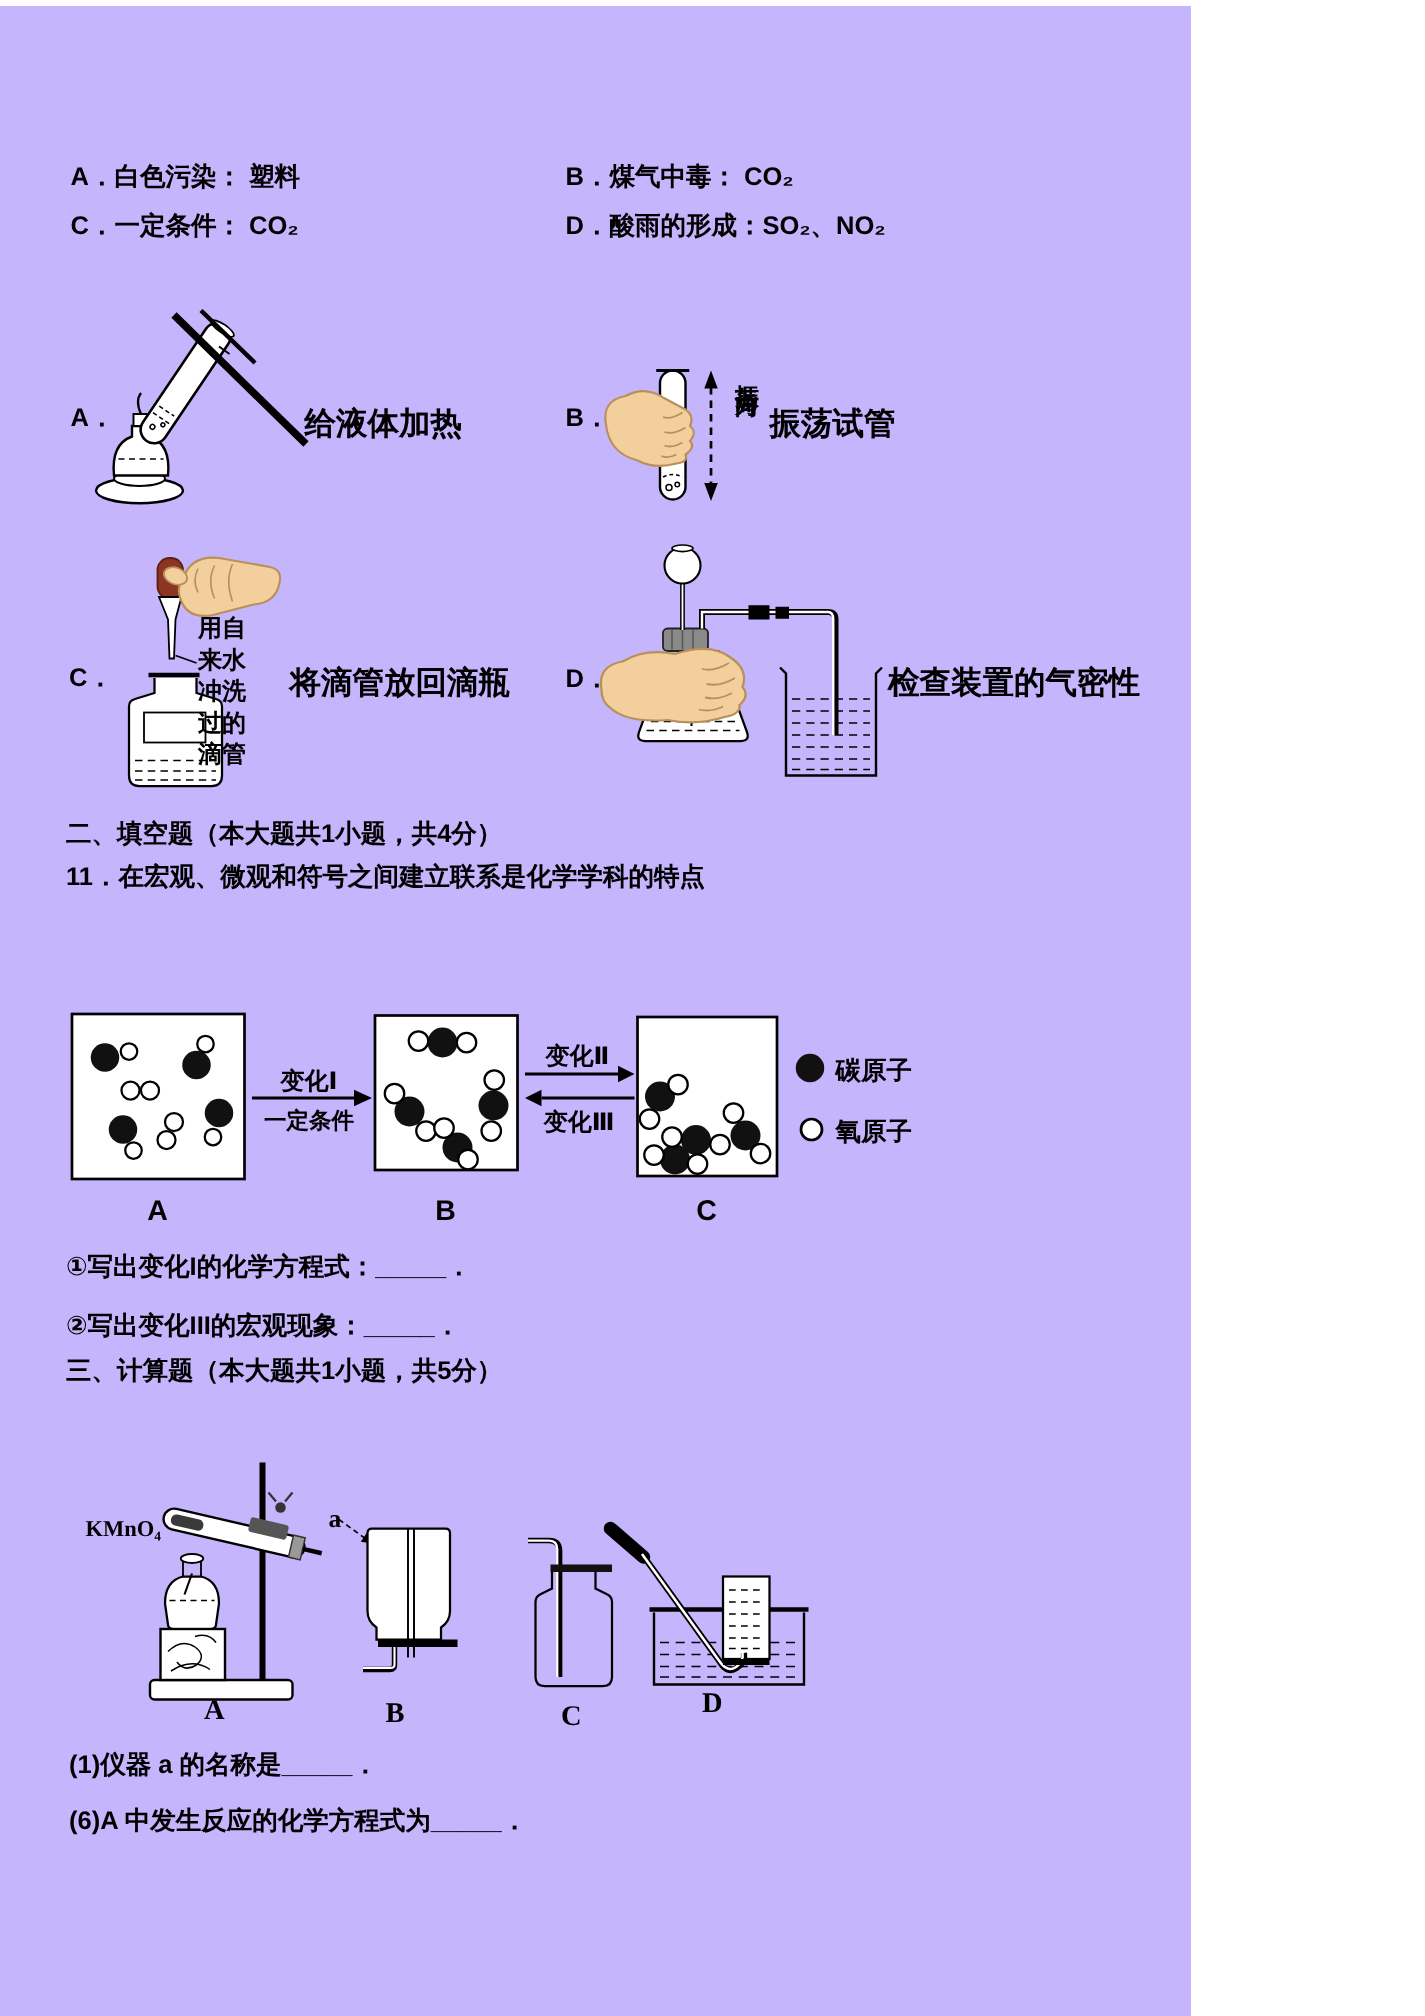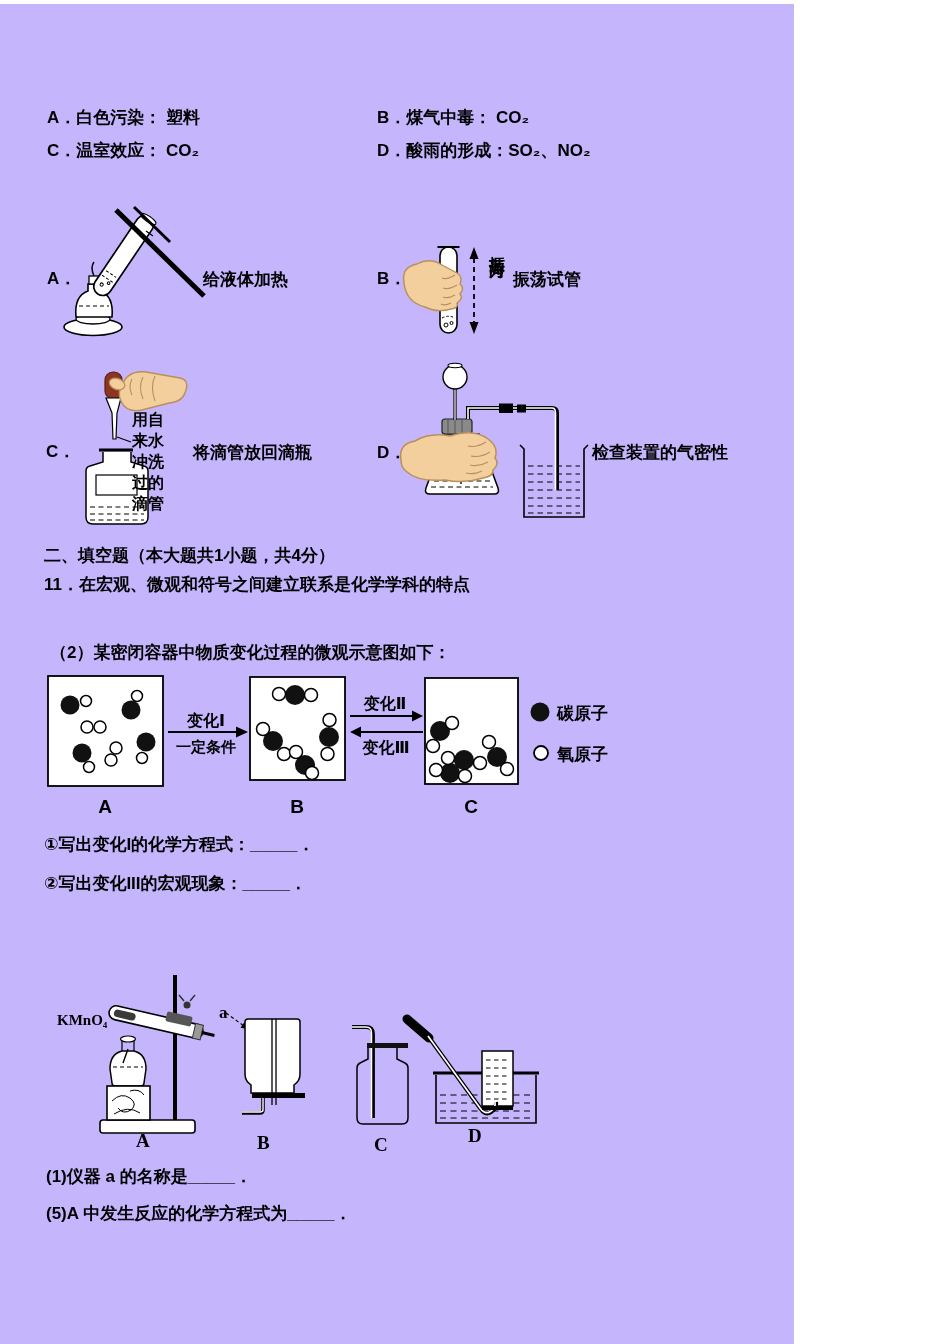--- a/index.html
+++ b/index.html
@@ -1,35 +1,35 @@
 <!DOCTYPE html>
 <html><head>
 <meta charset="utf-8">
 <style>
   * { margin:0; padding:0; box-sizing:border-box; }
   html,body { background:#fff; }
   body { width:950px; height:1344px; position:relative; font-family:"Liberation Sans","DejaVu Sans",sans-serif; color:#000; }
   .page { position:absolute; left:0; top:4px; width:794px; height:1344px; background:#c4b5fd; overflow:hidden; }
   .t { position:absolute; font-size:17px; font-weight:700; white-space:pre; line-height:1.25; }
-  .cap { position:absolute; font-size:17px; font-weight:700; white-space:pre; }
+  .cap { position:absolute; font-size:21px; font-weight:700; white-space:pre; }
   .vtext { position:absolute; writing-mode:vertical-rl; text-orientation:upright; font-size:16px; font-weight:700; line-height:20px; letter-spacing:2px; }
   .wrap2 { position:absolute; width:37px; font-size:16px; font-weight:700; line-height:21px; word-break:break-all; }
   .serifLbl { position:absolute; font-family:"Liberation Serif","DejaVu Serif",serif; font-size:19px; font-weight:600; white-space:pre; }
   .reagent { position:absolute; font-family:Liberation Serif, serif; font-size:15px; font-weight:600; white-space:pre; }
   svg { position:absolute; overflow:visible; }
   svg text { font-family:"Liberation Sans","DejaVu Sans",sans-serif; }
 </style>
 </head>
 <body>
 
 <div class="page">
 
   <div class="t" style="left:47px;top:103px">A．白色污染： 塑料</div>
   <div class="t" style="left:377px;top:103px">B．煤气中毒： CO₂</div>
-  <div class="t" style="left:47px;top:136px">C．温室效应： CO₂</div>
+  <div class="t" style="left:47px;top:136px">C．一定条件： CO₂</div>
   <div class="t" style="left:377px;top:136px">D．酸雨的形成：SO₂、NO₂</div>
 
 
   <div class="t" style="left:47px;top:264px">A．</div>
   <svg style="left:52px;top:202px" width="155" height="133" viewBox="0 0 155 133">
     <g>
       <ellipse cx="41" cy="121" rx="29" ry="8.5" fill="#fff" stroke="#000" stroke-width="1.6"></ellipse>
       <ellipse cx="41" cy="113" rx="17" ry="5" fill="#fff" stroke="#000" stroke-width="1.3"></ellipse>
       <path d="M24,111 Q22,90 36,85 L36,78 H48 L48,85 Q62,90 60,111 Z" fill="#fff" stroke="#000" stroke-width="1.6"></path>
       <path d="M27,100 H57" stroke="#000" stroke-width="1" stroke-dasharray="4 3" fill="none"></path>
@@ -124,21 +124,20 @@
       <path d="M70,57 V46 H154 Q157.5,46 157.5,51 V128" fill="none" stroke="#fff" stroke-width="1.6"></path>
       <rect x="101" y="41.5" width="14" height="9.5" fill="#000"></rect>
       <rect x="119" y="42.5" width="9" height="8" fill="#000"></rect>
     </g>
     <path d="M122,83 L126,87 V155 H186 V87 L190,83" fill="none" stroke="#000" stroke-width="1.6"></path>
   </svg>
   <div class="cap" style="left:592px;top:437px">检查装置的气密性</div>
 
   <div class="t" style="left:44px;top:541px">二、填空题（本大题共1小题，共4分）</div>
   <div class="t" style="left:44px;top:570px">11．在宏观、微观和符号之间建立联系是化学学科的特点</div>
-  <div class="t" style="left:50px;top:638px">（2）某密闭容器中物质变化过程的微观示意图如下：</div>
 
   <svg style="left:45px;top:668px" width="570" height="148" viewBox="0 0 570 148">
 
     <g>
       <rect x="3" y="4" width="115" height="110" fill="#fff" stroke="#000" stroke-width="1.8"></rect>
       <circle cx="25" cy="33" r="9.5" fill="#111"></circle>
       <circle cx="86" cy="38" r="9.5" fill="#111"></circle>
       <circle cx="37" cy="81" r="9.5" fill="#111"></circle>
       <circle cx="101" cy="70" r="9.5" fill="#111"></circle>
       <circle cx="41" cy="29" r="5.5" fill="#fff" stroke="#000" stroke-width="1.5"></circle>
@@ -209,20 +208,21 @@
     </g>
 
     <text x="60" y="141" text-anchor="middle" font-size="19" font-weight="600" font-family="Liberation Serif, DejaVu Serif, serif">A</text>
     <text x="252" y="141" text-anchor="middle" font-size="19" font-weight="600" font-family="Liberation Serif, DejaVu Serif, serif">B</text>
     <text x="426" y="141" text-anchor="middle" font-size="19" font-weight="600" font-family="Liberation Serif, DejaVu Serif, serif">C</text>
   </svg>
 
   <div class="t" style="left:44px;top:869px">②写出变化III的宏观现象：_____．</div>
   <div class="t" style="left:44px;top:830px">①写出变化I的化学方程式：_____．</div>
 
+  <div class="t" style="left:44px;top:899px">三、计算题（本大题共1小题，共5分）</div>
 
   <svg style="left:50px;top:965px" width="500" height="170" viewBox="0 0 500 170">
 
     <g>
       <line x1="125" y1="6" x2="125" y2="152" stroke="#000" stroke-width="4"></line>
       <rect x="50" y="151" width="95" height="13" rx="3" fill="#fff" stroke="#000" stroke-width="1.6"></rect>
     </g>
     <g transform="rotate(13 106 53)">
       <rect x="58" y="46" width="96" height="14" rx="7" fill="#fff" stroke="#000" stroke-width="1.6"></rect>
       <rect x="63" y="49.5" width="22" height="7.5" rx="3.5" fill="#3a3a3a"></rect>
@@ -278,15 +278,15 @@
   </svg>
 
   <div class="reagent" style="left:57px;top:1008px">KMnO₄</div>
   <div class="serifLbl" style="left:219px;top:999px;font-size:17px">a</div>
   <div class="serifLbl" style="left:136px;top:1126px">A</div>
   <div class="serifLbl" style="left:257px;top:1128px">B</div>
   <div class="serifLbl" style="left:374px;top:1130px">C</div>
   <div class="serifLbl" style="left:468px;top:1121px">D</div>
 
   <div class="t" style="left:46px;top:1162px">(1)仪器 a 的名称是_____．</div>
-  <div class="t" style="left:46px;top:1199px">(5)A 中发生反应的化学方程式为_____．</div>
+  <div class="t" style="left:46px;top:1199px">(6)A 中发生反应的化学方程式为_____．</div>
 
 </div>
 
 </body></html>

